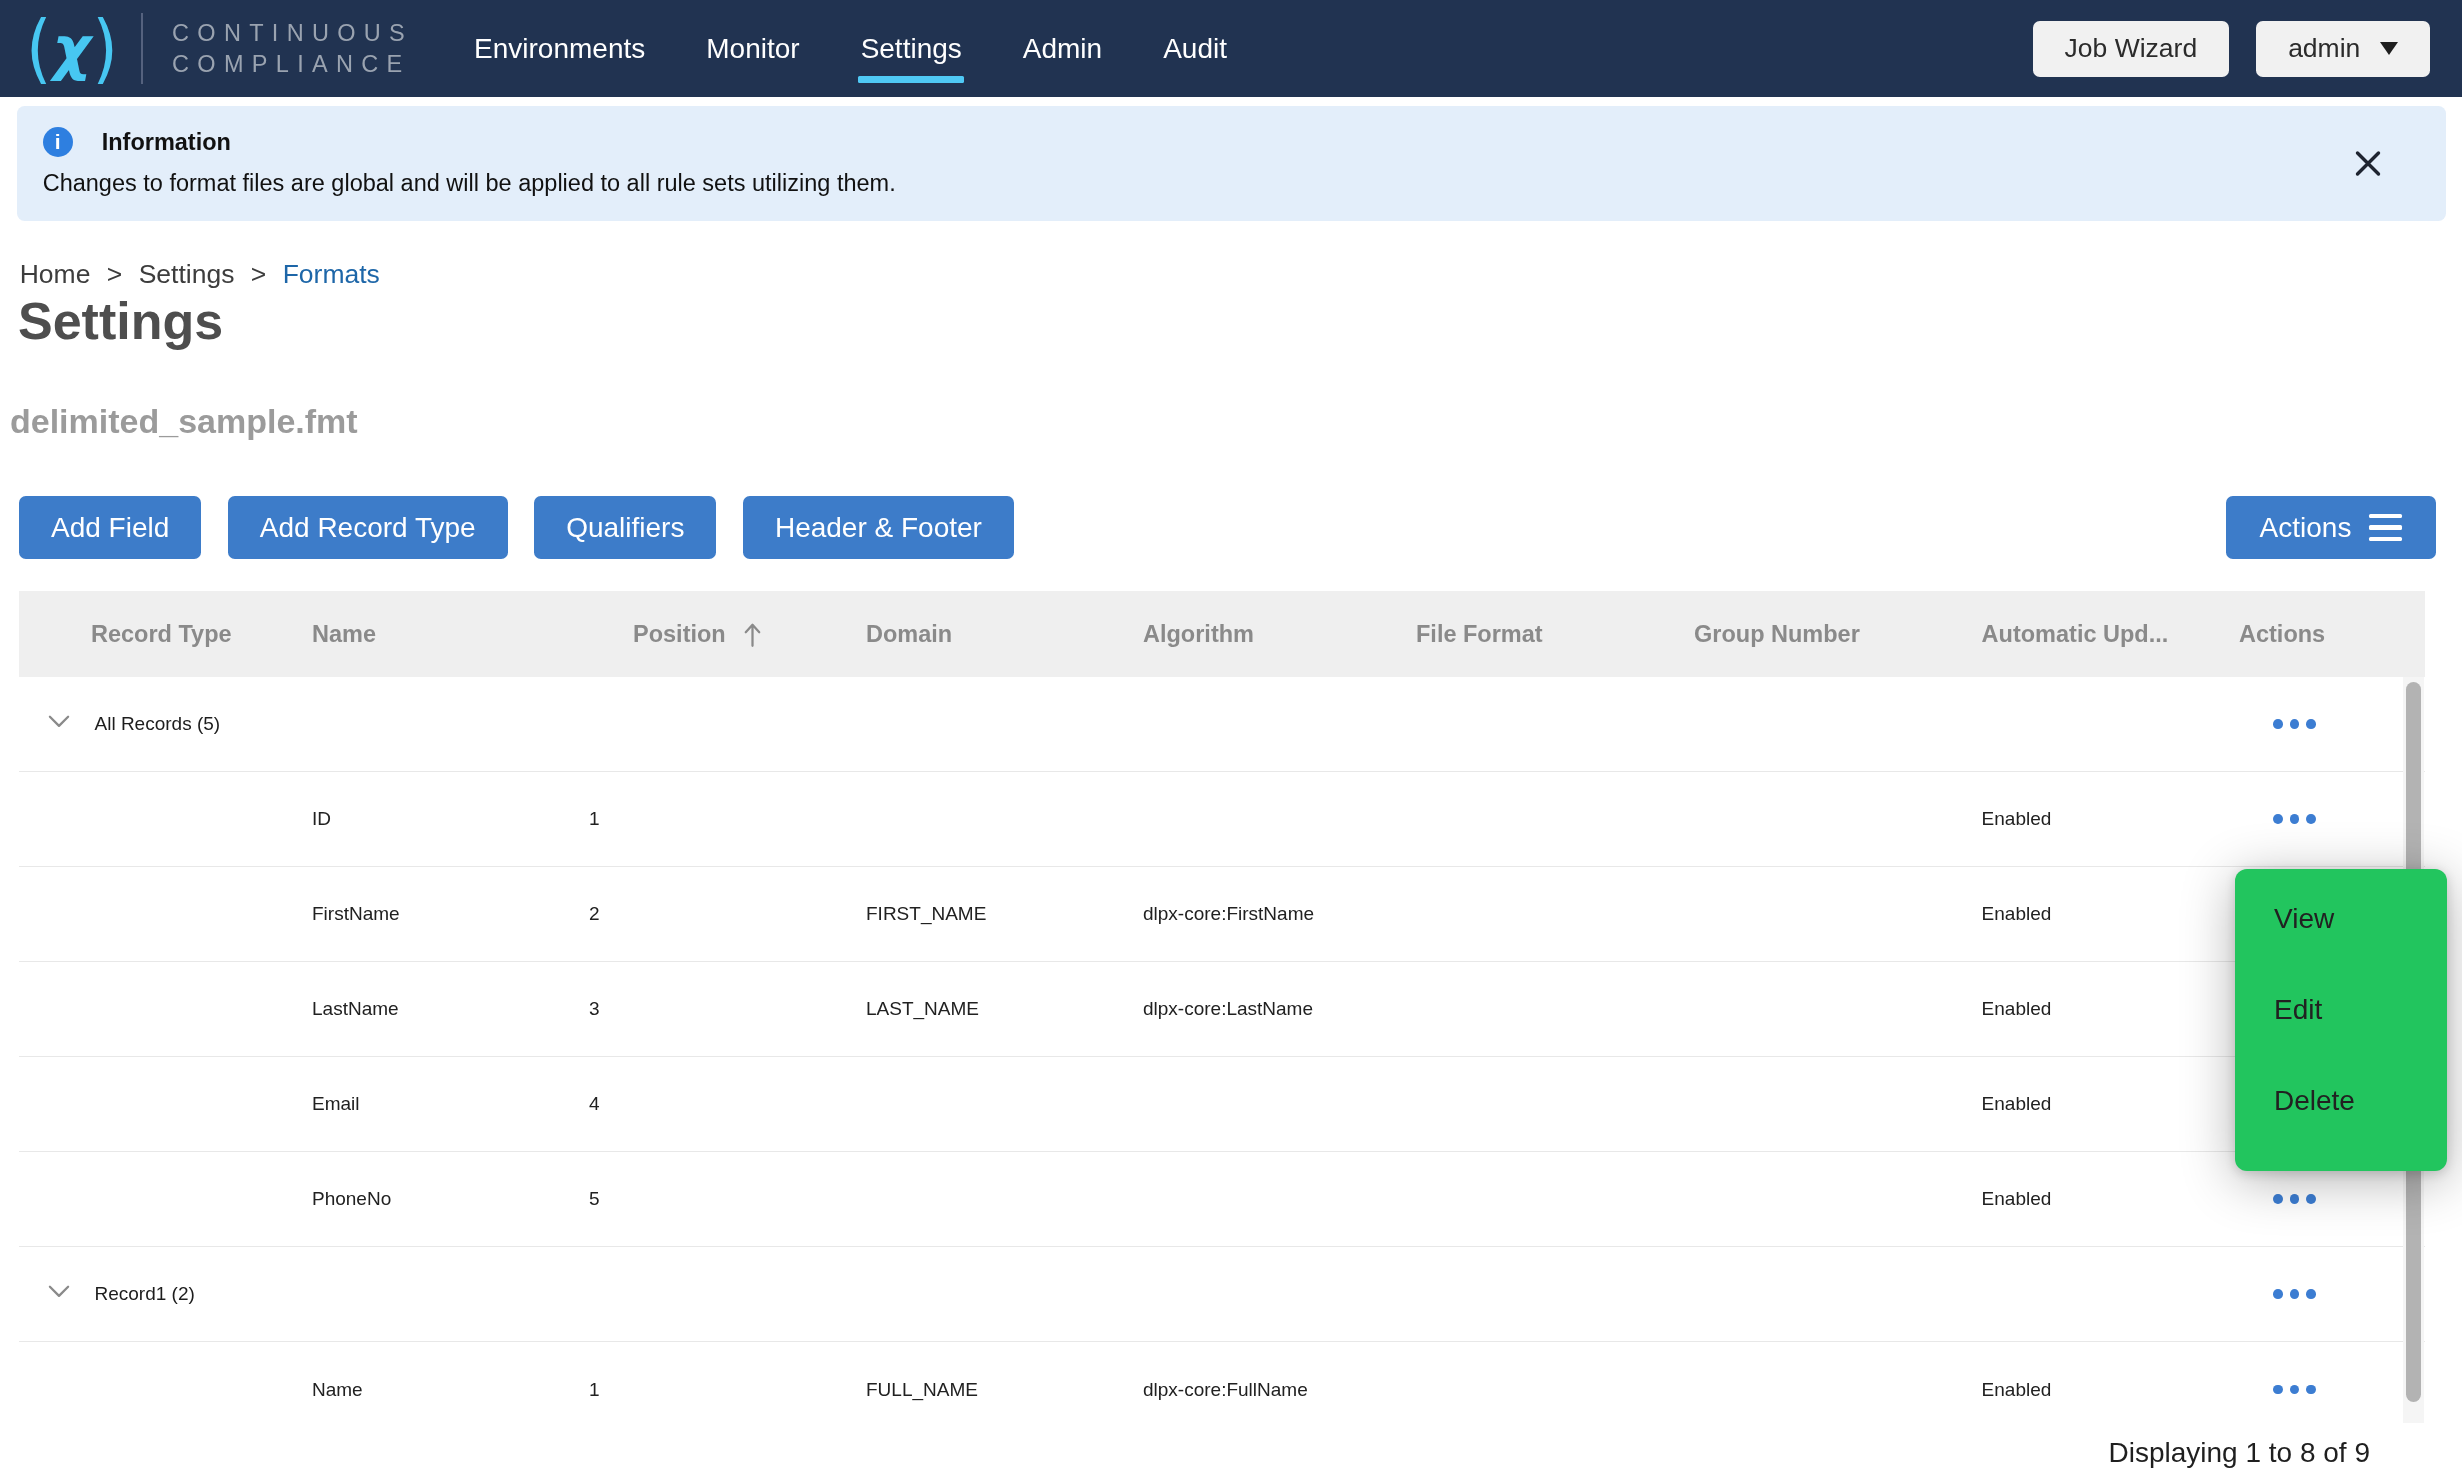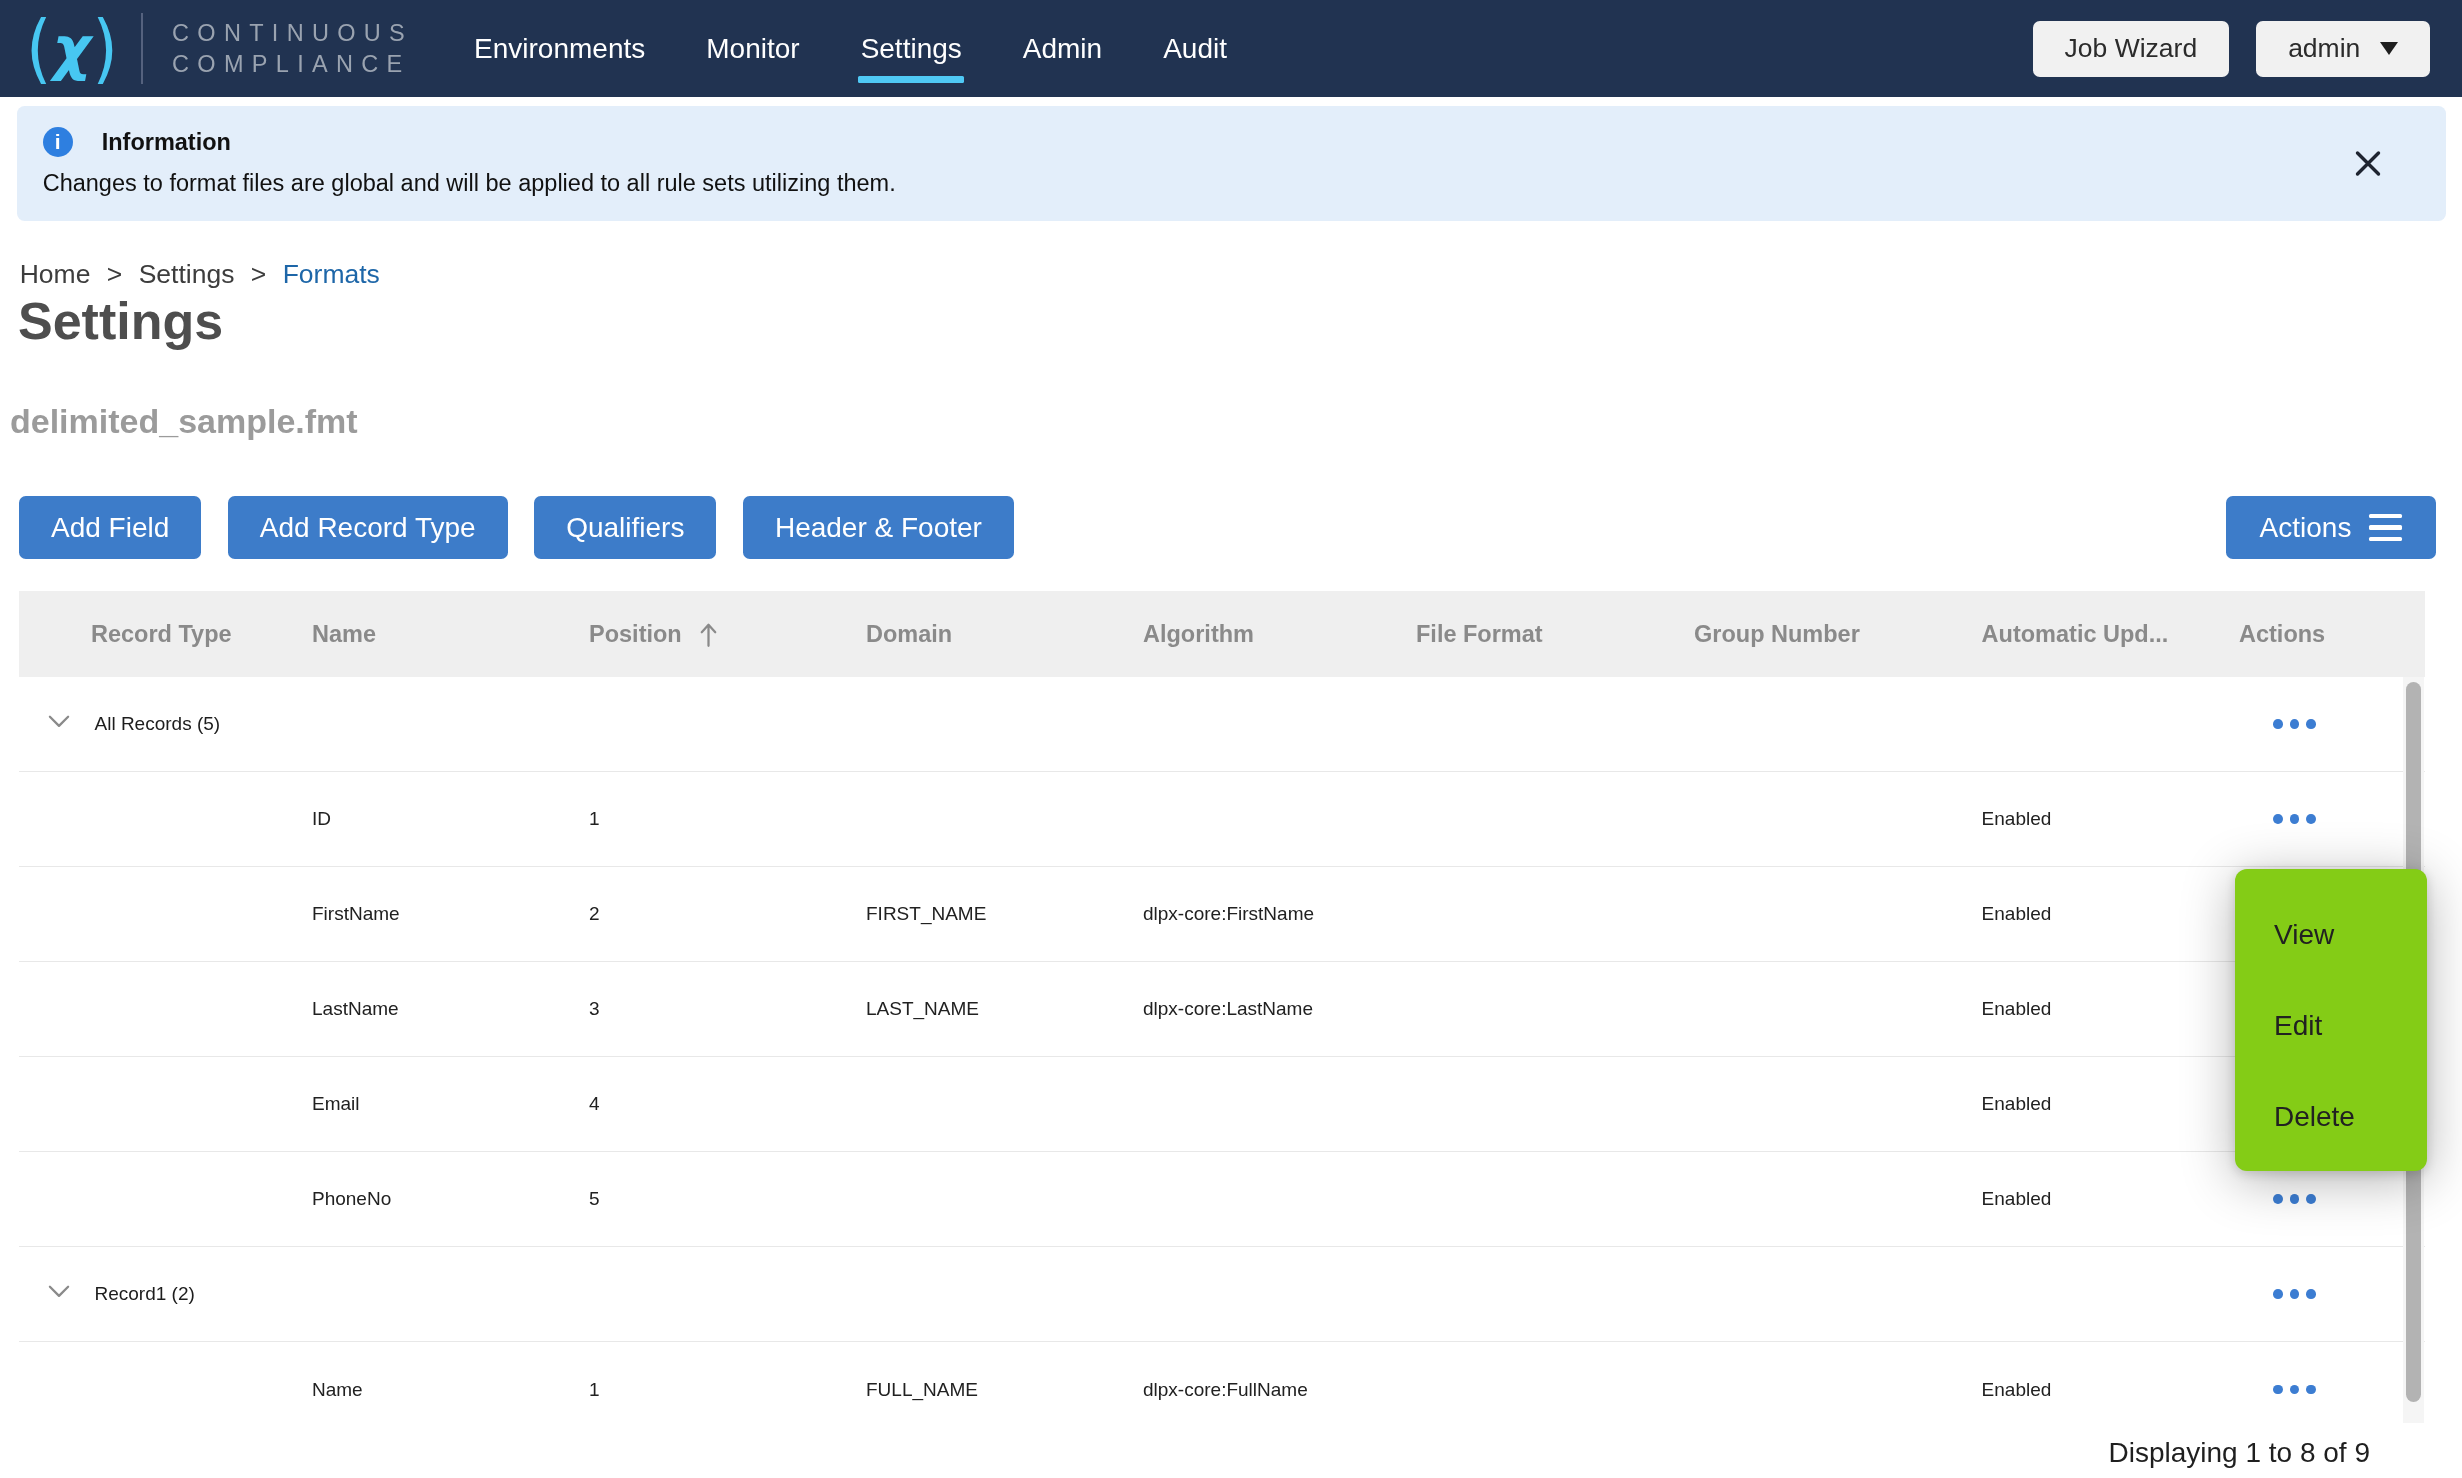--- a/index.html
+++ b/index.html
@@ -54,39 +54,39 @@
   .hamburger { display:flex; flex-direction:column; gap:6.8px; }
   .hamburger span { display:block; width:33px; height:4.5px; background:#ffffff; border-radius:1.5px; }
 
   
   .tbl { position:absolute; left:19px; top:591px; width:2406px; }
   .grid-cols { display:grid; grid-template-columns:293px 277px 277px 277px 273px 278px 277px 268px 1fr;
                align-items:center; }
   .t-head { height:86px; background:#efefef; color:#8a8a8a; font-weight:bold; font-size:23.5px; }
   .t-head > div:first-child { padding-left:72px; }
   .pad-auto { padding-left:10.6px; }
-  .pos-head { display:flex; align-items:flex-end; gap:15px; }
+  .pos-head { display:flex; align-items:flex-end; gap:15px;margin-left:44px; }
   .t-row { height:95px; font-size:19px; color:#212121; border-bottom:1.5px solid #e8e8e8; position:relative; }
   .t-row > div:first-child { padding-left:53px; }
   .t-row.group { display:flex; align-items:center; padding-left:26.5px; gap:23px; }
   .t-row.group > div:first-child { padding-left:0; }
   .group-label { color:#1d1d1d; }
   .dots { display:flex; gap:6.8px; margin-left:34px; cursor:pointer; background:none; border:none; }
   .dots i { display:block; width:9.8px; height:9.8px; border-radius:50%; background:#3c7dd2; }
   .dots-abs { position:absolute; left:2254px; top:50%; transform:translateY(-50%); margin-left:0; }
 
   
   .v-scroll-track { position:absolute; left:2403px; top:677px; width:21px; height:746px; background:#f5f5f5;
                     z-index:8; }
   .v-scroll-thumb { position:absolute; left:2406px; top:682px; width:15px; height:720px; background:#b3b3b3;
                     border-radius:7.6px; z-index:9; cursor:pointer; }
 
   
-  .context-menu { position:absolute; left:2235px; top:869px; width:192px; height:302px; background:#84cc16;
-                  border-radius:12px; padding-top:20px; z-index:50;
+  .context-menu { position:absolute; left:2235px; top:869px; width:212px; height:302px; background:#22c55e;
+                  border-radius:12px; padding-top:4px; z-index:50;
                   box-shadow:0 9px 53px rgba(0,0,0,0.30), 0 2.3px 10.6px rgba(0,0,0,0.14); }
   .menu-item { height:91px; display:flex; align-items:center; padding-left:39px; font-size:28px;
                color:#212121; cursor:pointer; }
 
   
   .footer-status { position:absolute; top:1437px; right:92px; font-size:28px; color:#1f1f1f; }
 </style>
 </head>
 <body>
 

